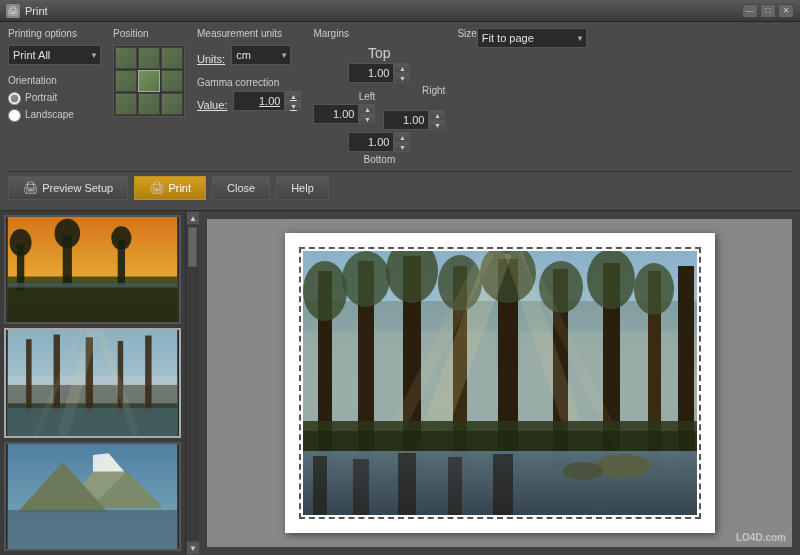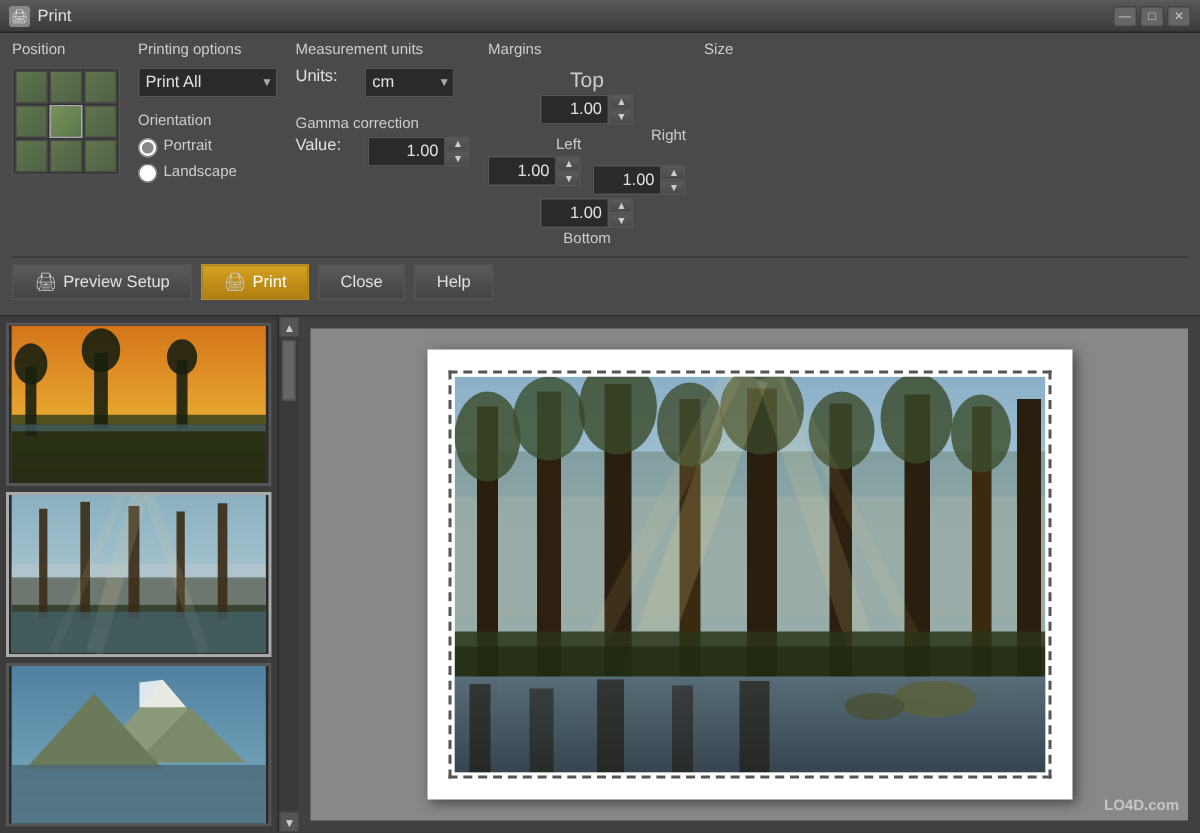--- a/index.html
+++ b/index.html
@@ -134,22 +134,23 @@
     .radio-item input[type="radio"] {
       accent-color: #888;
     }
     .measurement-section {
       display: flex;
       flex-direction: column;
       gap: 4px;
     }
     .inline-row {
       display: flex;
-      align-items: flex-start;
-      gap: 18px;
+      align-items: flex-end;
+      gap: 6px;
+      text-decoration: underline;
     }
     .spinner-input {
       width: 52px;
       background: #2a2a2a;
       border: 1px solid #555;
       color: #e0e0e0;
       padding: 1px 4px;
       font-size: 11px;
       height: 20px;
       text-align: right;
@@ -322,73 +323,73 @@
     <div class="title-btn">□</div>
     <div class="title-btn">✕</div>
   </div>
 </div>
 
 <div class="main-content">
   <div class="top-panel">
     <div class="controls-row">
 
       <div class="control-group">
-        <label>Position</label>
-        <div class="position-grid">
-          <div class="pos-cell">
-              <div class="pos-cell-img" style="background:linear-gradient(135deg,#6a8a4a,#4a6a3a);opacity:0.6;"></div>
-            </div>
-          <div class="pos-cell">
-              <div class="pos-cell-img" style="background:linear-gradient(135deg,#6a8a4a,#4a6a3a);opacity:0.6;"></div>
-            </div>
-          <div class="pos-cell">
-              <div class="pos-cell-img" style="background:linear-gradient(135deg,#6a8a4a,#4a6a3a);opacity:0.6;"></div>
-            </div>
-          <div class="pos-cell">
-              <div class="pos-cell-img" style="background:linear-gradient(135deg,#6a8a4a,#4a6a3a);opacity:0.6;"></div>
-            </div>
-          <div class="pos-cell selected">
-              <div class="pos-cell-img" style="background:linear-gradient(135deg,#7a9a5a,#5a7a4a);opacity:0.9;"></div>
-            </div>
-          <div class="pos-cell">
-              <div class="pos-cell-img" style="background:linear-gradient(135deg,#6a8a4a,#4a6a3a);opacity:0.6;"></div>
-            </div>
-          <div class="pos-cell">
-              <div class="pos-cell-img" style="background:linear-gradient(135deg,#6a8a4a,#4a6a3a);opacity:0.6;"></div>
-            </div>
-          <div class="pos-cell">
-              <div class="pos-cell-img" style="background:linear-gradient(135deg,#6a8a4a,#4a6a3a);opacity:0.6;"></div>
-            </div>
-          <div class="pos-cell">
-              <div class="pos-cell-img" style="background:linear-gradient(135deg,#6a8a4a,#4a6a3a);opacity:0.6;"></div>
-            </div>
-        </div>
-      </div>
-
-      <div class="control-group">
         <label>Printing options</label>
         <div class="select-wrapper">
           <select class="select-box">
             <option>Print All</option>
             <option>Print Selected</option>
             <option>Print Current</option>
           </select>
         </div>
         <div style="margin-top:6px;">
           <div class="control-group">
             <label>Orientation</label>
             <div class="radio-item">
               <input type="radio" name="orientation" id="portrait" checked="" style="">
               <label for="portrait">Portrait</label>
             </div>
             <div class="radio-item">
               <input type="radio" name="orientation" id="landscape" style="">
               <label for="landscape">Landscape</label>
             </div>
           </div>
+        </div>
+      </div>
+
+      <div class="control-group">
+        <label>Position</label>
+        <div class="position-grid">
+          <div class="pos-cell">
+              <div class="pos-cell-img" style="background:linear-gradient(135deg,#6a8a4a,#4a6a3a);opacity:0.6;"></div>
+            </div>
+          <div class="pos-cell">
+              <div class="pos-cell-img" style="background:linear-gradient(135deg,#6a8a4a,#4a6a3a);opacity:0.6;"></div>
+            </div>
+          <div class="pos-cell">
+              <div class="pos-cell-img" style="background:linear-gradient(135deg,#6a8a4a,#4a6a3a);opacity:0.6;"></div>
+            </div>
+          <div class="pos-cell">
+              <div class="pos-cell-img" style="background:linear-gradient(135deg,#6a8a4a,#4a6a3a);opacity:0.6;"></div>
+            </div>
+          <div class="pos-cell selected">
+              <div class="pos-cell-img" style="background:linear-gradient(135deg,#7a9a5a,#5a7a4a);opacity:0.9;"></div>
+            </div>
+          <div class="pos-cell">
+              <div class="pos-cell-img" style="background:linear-gradient(135deg,#6a8a4a,#4a6a3a);opacity:0.6;"></div>
+            </div>
+          <div class="pos-cell">
+              <div class="pos-cell-img" style="background:linear-gradient(135deg,#6a8a4a,#4a6a3a);opacity:0.6;"></div>
+            </div>
+          <div class="pos-cell">
+              <div class="pos-cell-img" style="background:linear-gradient(135deg,#6a8a4a,#4a6a3a);opacity:0.6;"></div>
+            </div>
+          <div class="pos-cell">
+              <div class="pos-cell-img" style="background:linear-gradient(135deg,#6a8a4a,#4a6a3a);opacity:0.6;"></div>
+            </div>
         </div>
       </div>
 
       <div class="control-group measurement-section">
         <label>Measurement units</label>
         <div class="inline-row">
           <span>Units:</span>
           <div class="select-wrapper">
             <select class="select-box" style="min-width:60px;">
               <option>cm</option>
@@ -460,20 +461,27 @@
                 <div class="spinner-btn">▼</div>
               </div>
             </div>
             <span style="font-size:10px;color:#ccc;">Bottom</span>
           </div>
         </div>
       </div>
 
       <div class="control-group size-section">
         <label>Size</label>
+        <div class="select-wrapper">
+          <select class="select-box" style="min-width:110px;">
+            <option>Fit to page</option>
+            <option>Original size</option>
+            <option>Custom</option>
+          </select>
+        </div>
       </div>
 
     </div>
 
     <div class="buttons-row">
       <button class="btn">
         <span class="printer-icon">🖨</span>
         <span>Preview Setup</span>
       </button>
       <button class="btn btn-active">

